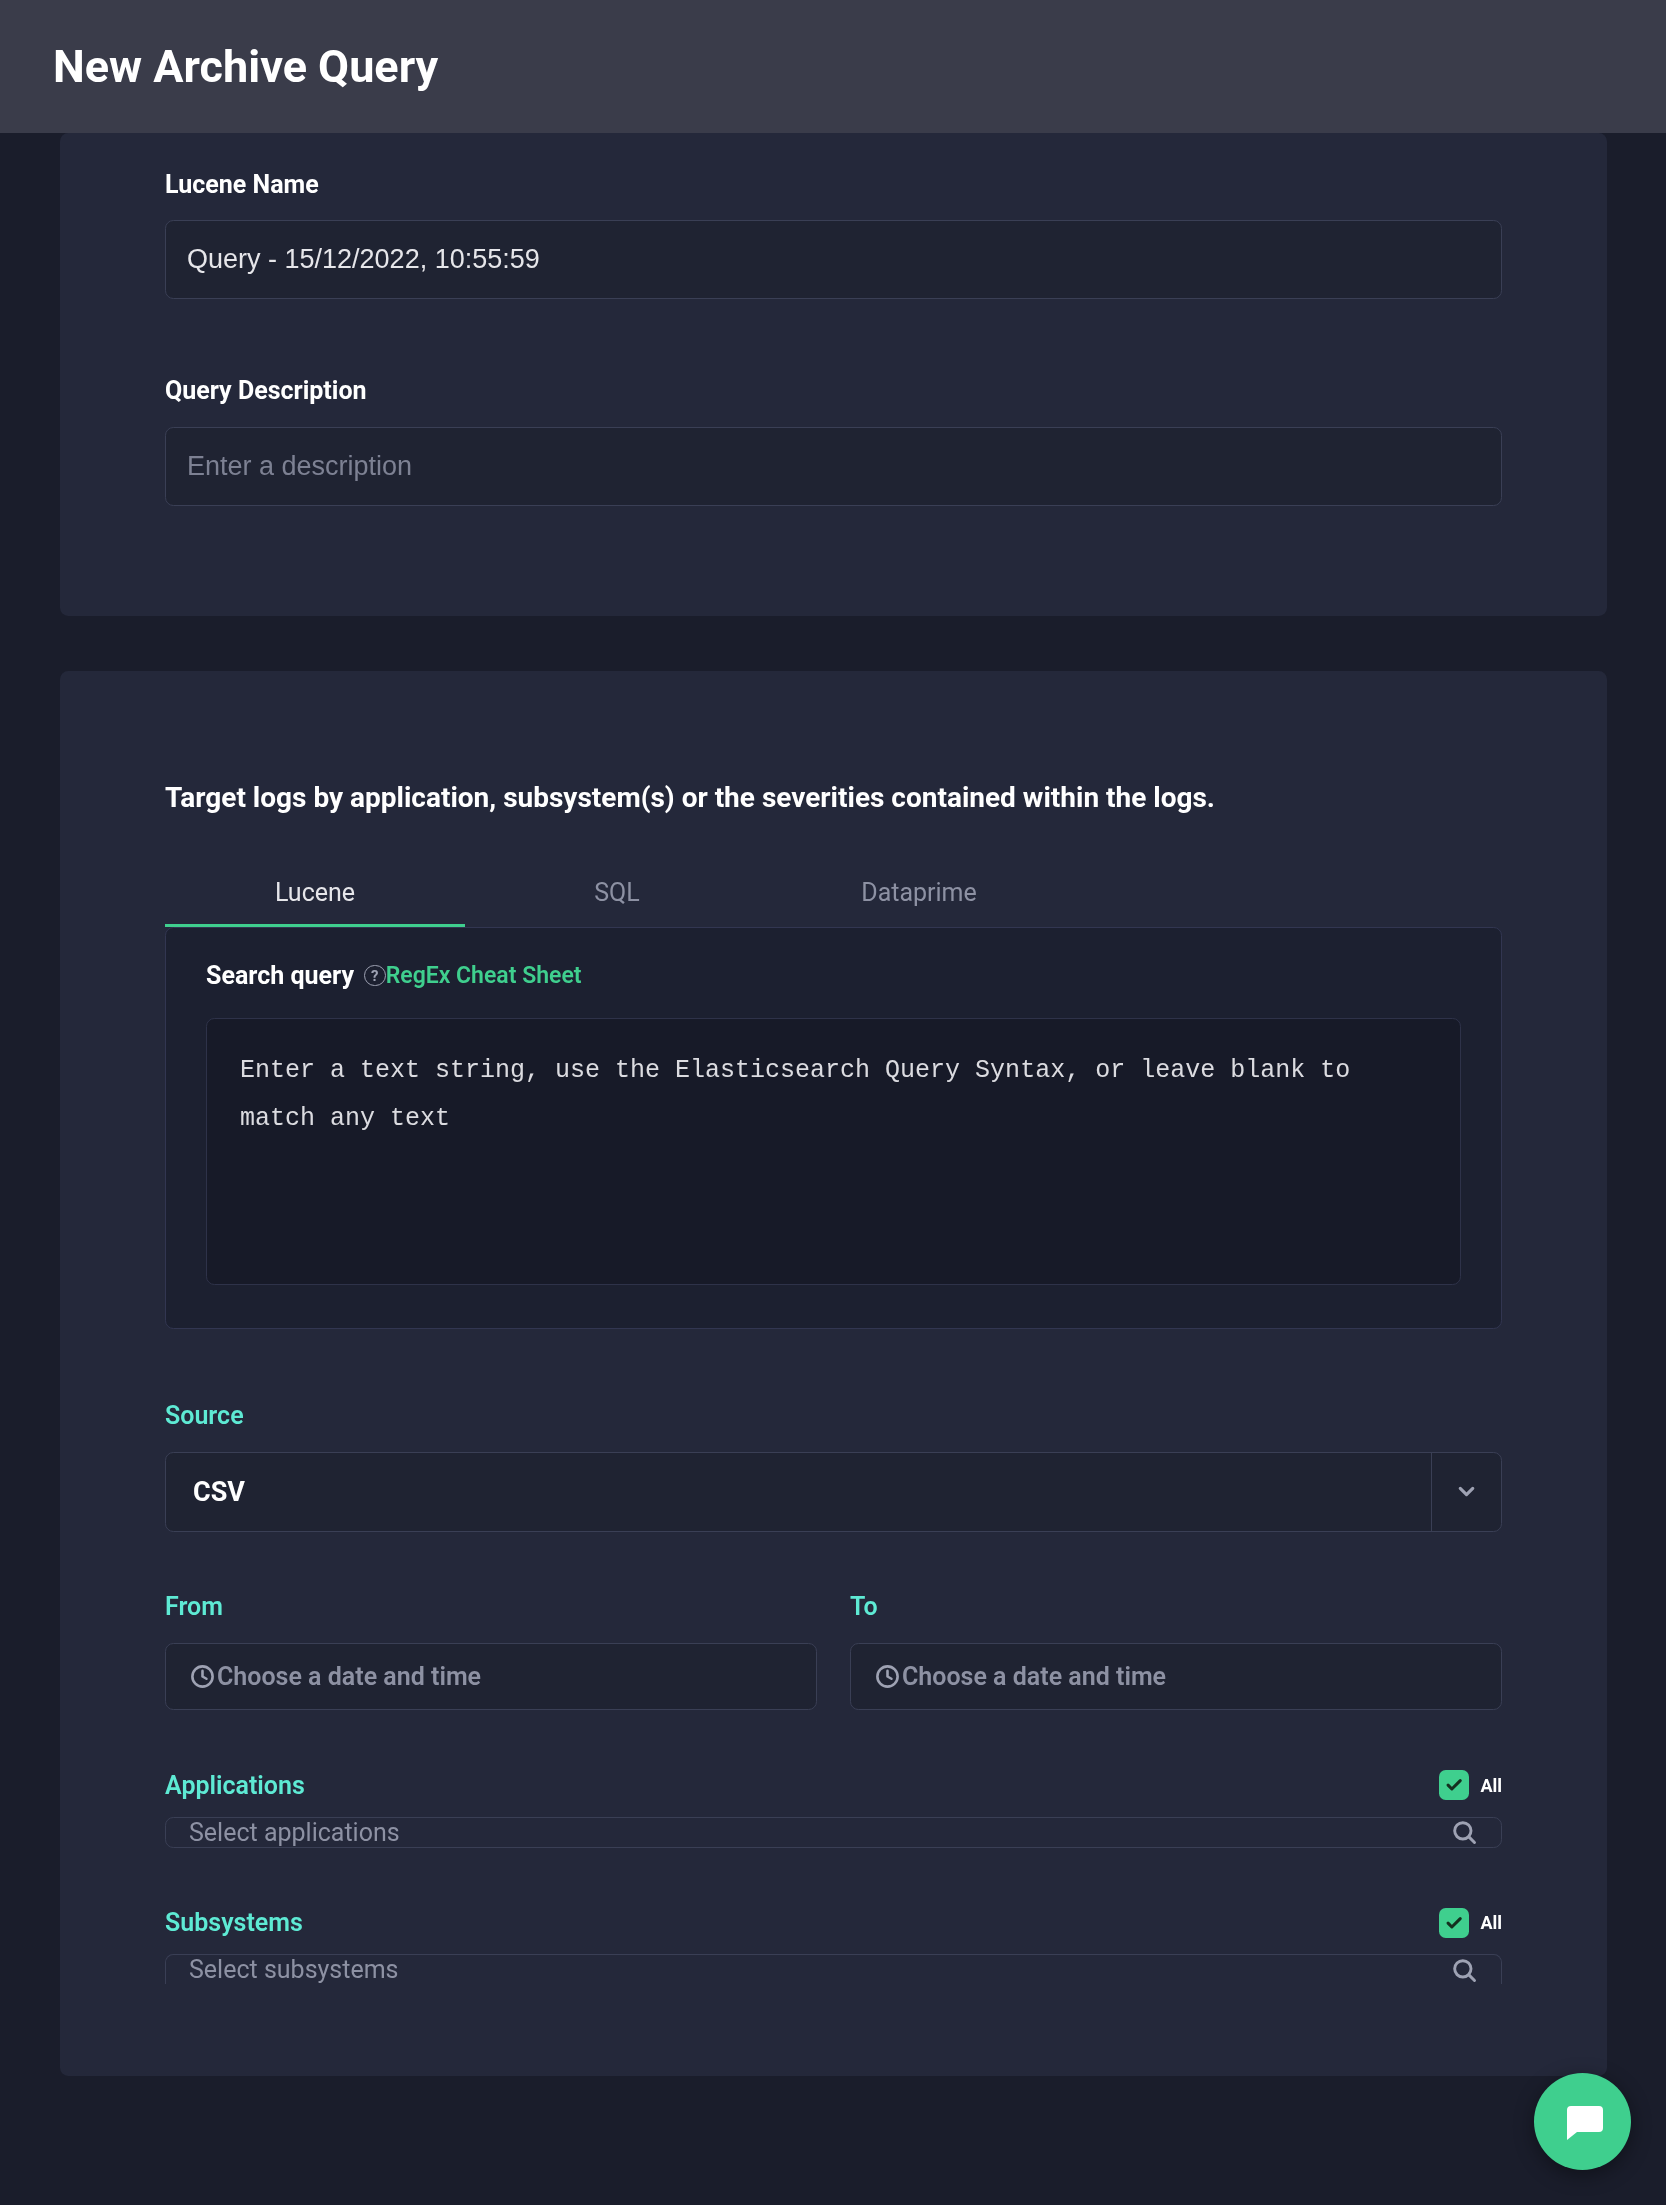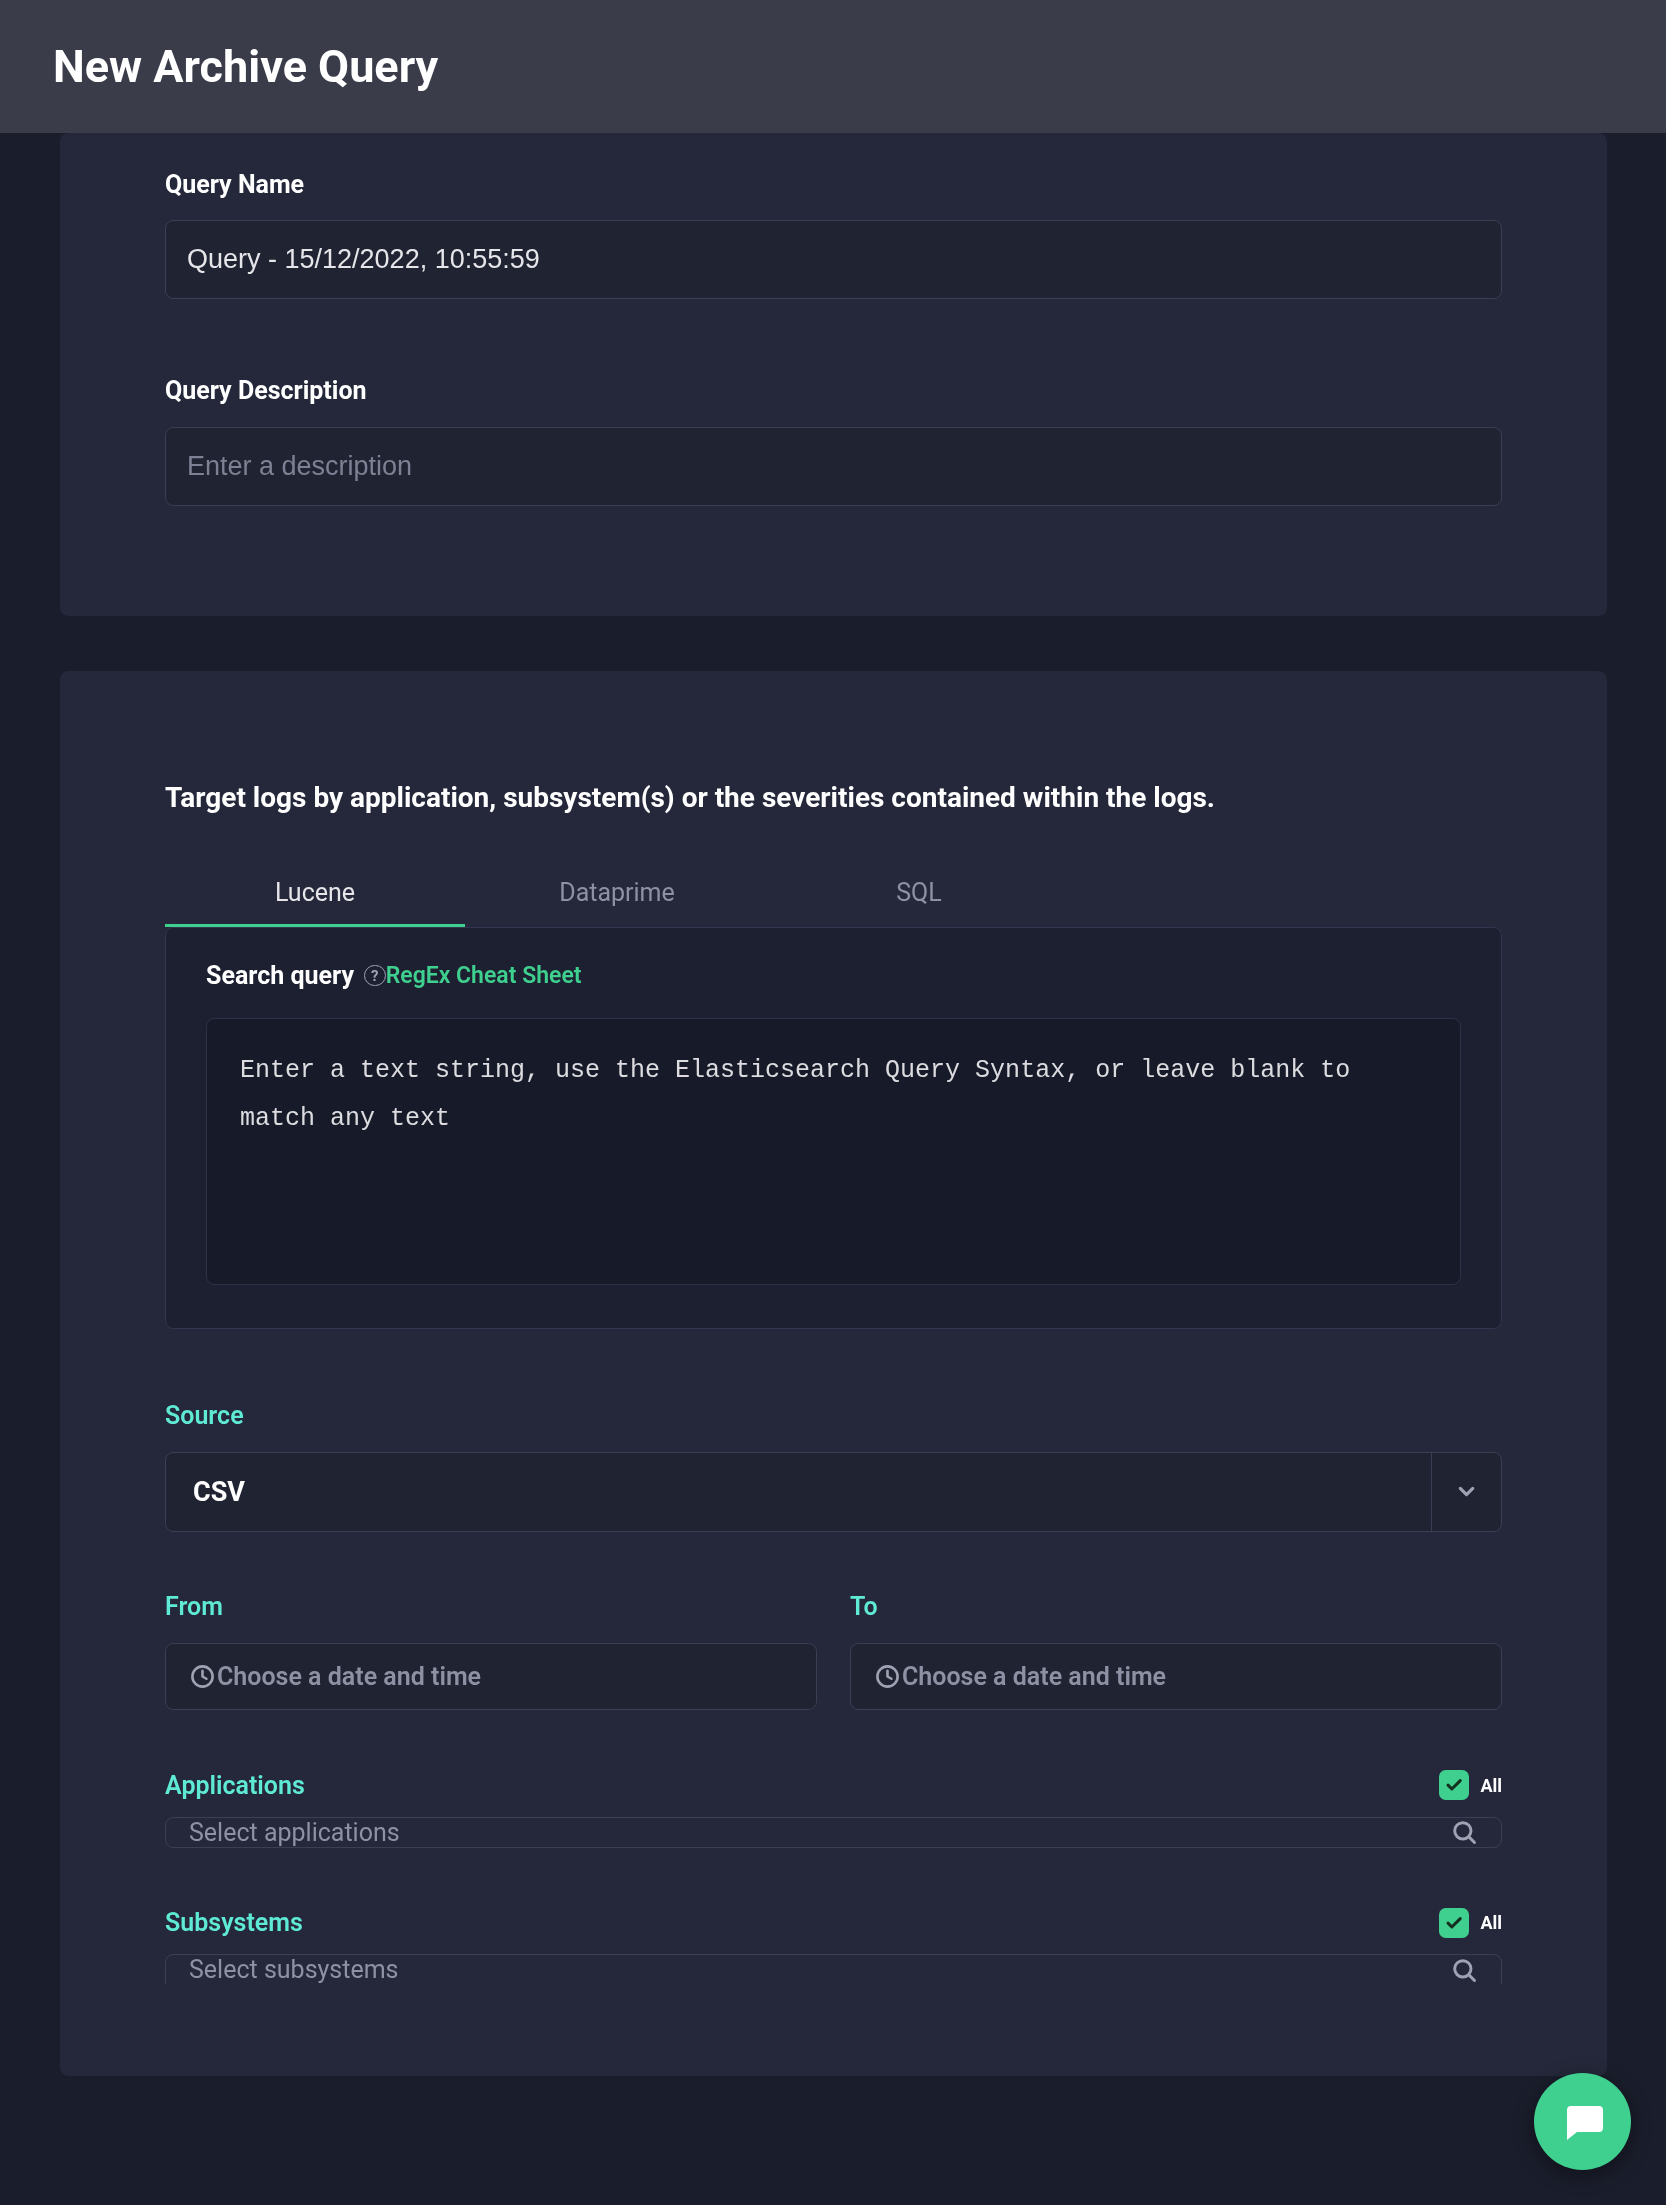--- a/index.html
+++ b/index.html
@@ -272,34 +272,34 @@
 </head>
 <body>
 
 <div class="header">
   <div class="header-title">New Archive Query</div>
 </div>
 
 <div class="page">
 
   <div class="card first">
-    <div class="field-label">Query Name</div>
+    <div class="field-label">Lucene Name</div>
     <input class="text-input row-gap" type="text" value="Query - 15/12/2022, 10:55:59" style="">
 
     <div class="field-label">Query Description</div>
     <input class="text-input" type="text" placeholder="Enter a description" style="">
   </div>
 
   <div class="card">
     <div class="section-heading">Target logs by application, subsystem(s) or the severities contained within the logs.</div>
 
     <div class="tabs">
       <div class="tab active">Lucene</div>
+      <div class="tab">SQL</div>
       <div class="tab">Dataprime</div>
-      <div class="tab">SQL</div>
     </div>
 
     <div class="query-panel">
       <div class="query-panel-header">
         <div class="query-panel-title">
           <span>Search query</span>
           <span class="help-icon">?</span>
         </div>
         <span class="cheat-link">RegEx Cheat Sheet</span>
       </div>

